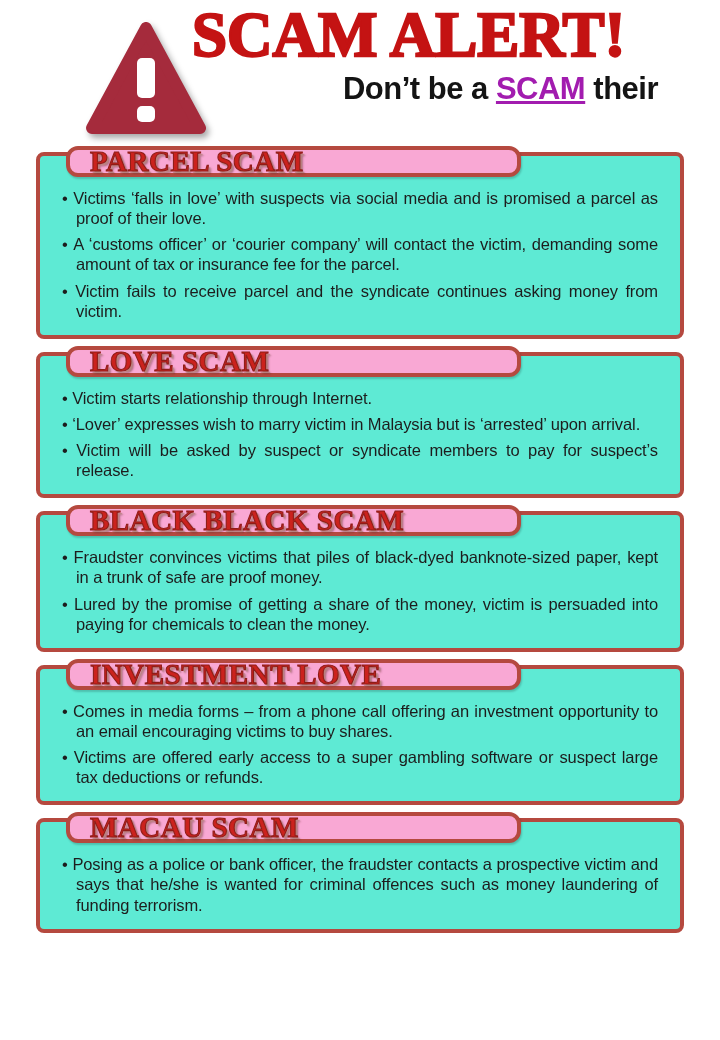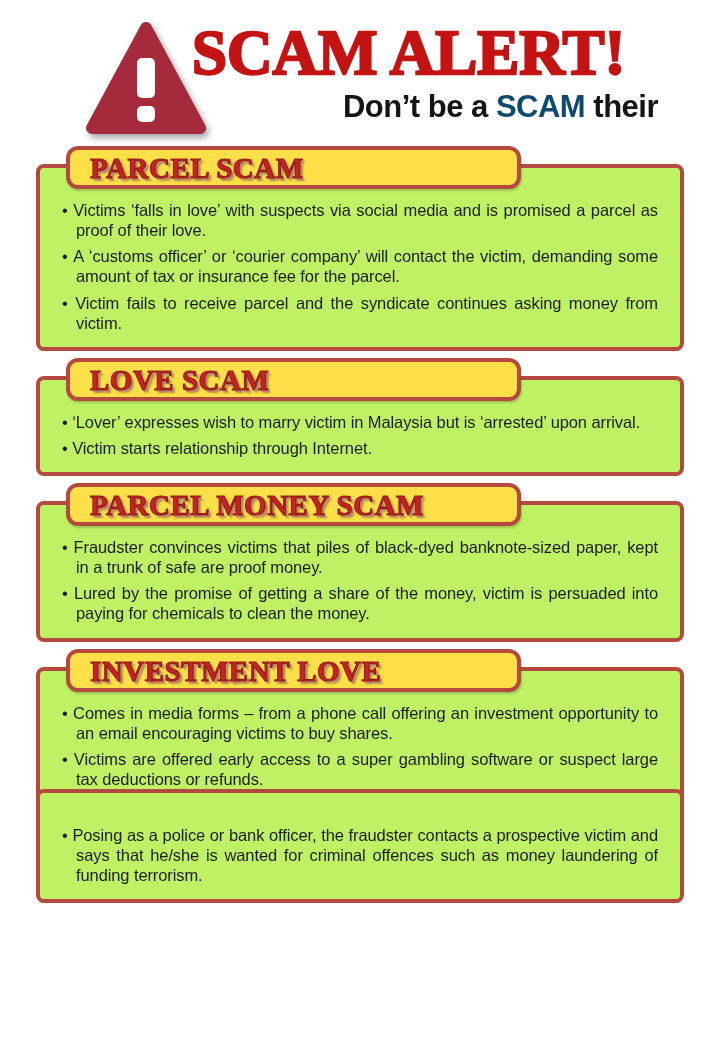--- a/index.html
+++ b/index.html
@@ -11,21 +11,21 @@
   }
   .page{position:relative;width:720px;height:1040px;}
 
   
   .banner{position:relative;height:146px;}
   .tri-wrap{
     position:absolute;left:84px;top:22px;width:124px;height:120px;
     filter:drop-shadow(3px 4px 3px rgba(0,0,0,0.35));
   }
   .titles{
-    position:absolute;left:192px;top:22px;width:500px;text-align:left;
+    position:absolute;left:192px;top:4px;width:500px;text-align:left;
   }
   .main-title{
     font-family:"Liberation Serif", serif;
     font-weight:bold;
     font-size:63px;
     line-height:1.0;
     letter-spacing:0px;
     color:#c41313;
     -webkit-text-stroke:2.4px #c41313;
     white-space:nowrap;
@@ -33,52 +33,52 @@
   .sub-title{
     margin-top:4px;
     text-align:right;
     padding-right:34px;
     font-size:31px;
     font-weight:bold;
     color:#141414;
     letter-spacing:-0.5px;
     white-space:nowrap;
   }
-  .sub-title .hl{color:#0c4a6e;}
+  .sub-title .hl{color:#a21caf;text-decoration:underline;}
 
   
   .section{position:relative;margin:0 36px;}
   .section + .section{margin-top:7px;}
   .sec-header{
     position:relative;z-index:2;
     box-sizing:border-box;
     margin-left:30px;
-    width:455px;height:43px;
-    background:#fde047;
+    width:455px;height:31px;
+    background:#f9a8d4;
     border:4px solid #b5493f;
     border-radius:12px;
-    display:flex;align-items:flex-end;
+    display:flex;align-items:center;
     padding-left:20px;
     box-shadow:1px 2px 2px rgba(0,0,0,0.18);
   }
   .sec-title{
     font-family:"Liberation Serif", serif;
     font-weight:bold;
     font-size:29px;
     letter-spacing:0.5px;
     color:#cb221d;
     -webkit-text-stroke:1.1px #8e1d18;
     text-shadow:2px 2px 1px #b9827f, 3px 3px 2px rgba(90,40,40,0.45);
     white-space:nowrap;
   }
   .sec-body{
     position:relative;z-index:1;
     margin-top:-25px;
     box-sizing:border-box;
-    background:#bef264;
+    background:#5eead4;
     border:4px solid #b5493f;
     border-radius:8px;
     padding:32px 22px 8px 22px;
   }
   .sec-body ul{
     margin:0;padding:0;list-style:none;
   }
   .sec-body li{
     font-size:16.5px;
     line-height:1.22;
@@ -125,29 +125,30 @@
       </ul>
     </div>
   </div>
 
   <div class="section">
     <div class="sec-header">
       <span class="sec-title">LOVE SCAM</span>
     </div>
     <div class="sec-body">
       <ul>
+        <li>Victim starts relationship through Internet.</li>
         <li>‘Lover’ expresses wish to marry victim in Malaysia but is ‘arrested’ upon arrival.</li>
-        <li>Victim starts relationship through Internet.</li>
+        <li>Victim will be asked by suspect or syndicate members to pay for suspect’s release.</li>
       </ul>
     </div>
   </div>
 
   <div class="section">
     <div class="sec-header">
-      <span class="sec-title">PARCEL MONEY SCAM</span>
+      <span class="sec-title">BLACK BLACK SCAM</span>
     </div>
     <div class="sec-body">
       <ul>
         <li>Fraudster convinces victims that piles of black-dyed banknote-sized paper, kept in a trunk of safe are proof money.</li>
         <li>Lured by the promise of getting a share of the money, victim is persuaded into paying for chemicals to clean the money.</li>
       </ul>
     </div>
   </div>
 
   <div class="section">
@@ -156,20 +157,23 @@
     </div>
     <div class="sec-body">
       <ul>
         <li>Comes in media forms – from a phone call offering an investment opportunity to an email encouraging victims to buy shares.</li>
         <li>Victims are offered early access to a super gambling software or suspect large tax deductions or refunds.</li>
       </ul>
     </div>
   </div>
 
   <div class="section">
+    <div class="sec-header">
+      <span class="sec-title">MACAU SCAM</span>
+    </div>
     <div class="sec-body">
       <ul>
         <li>Posing as a police or bank officer, the fraudster contacts a prospective victim and says that he/she is wanted for criminal offences such as money laundering of funding terrorism.</li>
 
       </ul>
     </div>
   </div>
 
 </div>
 

